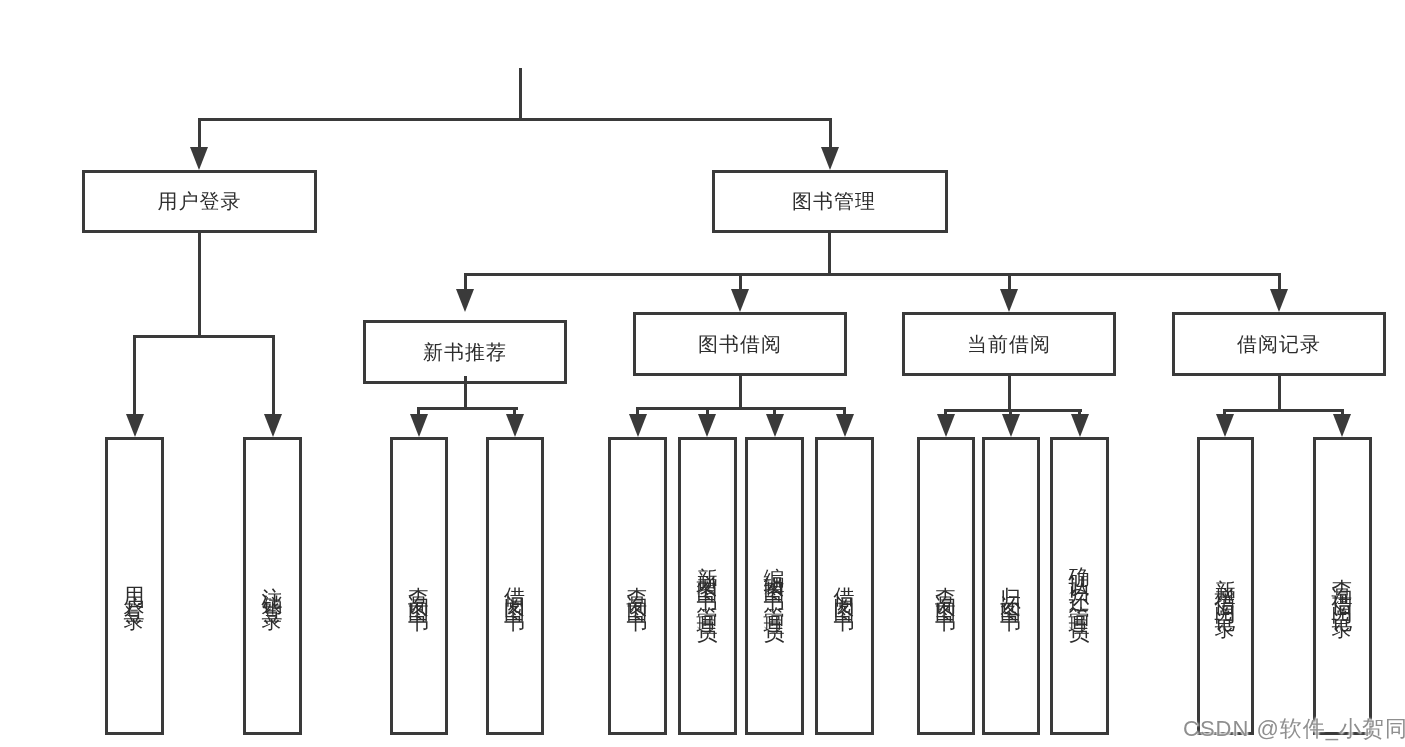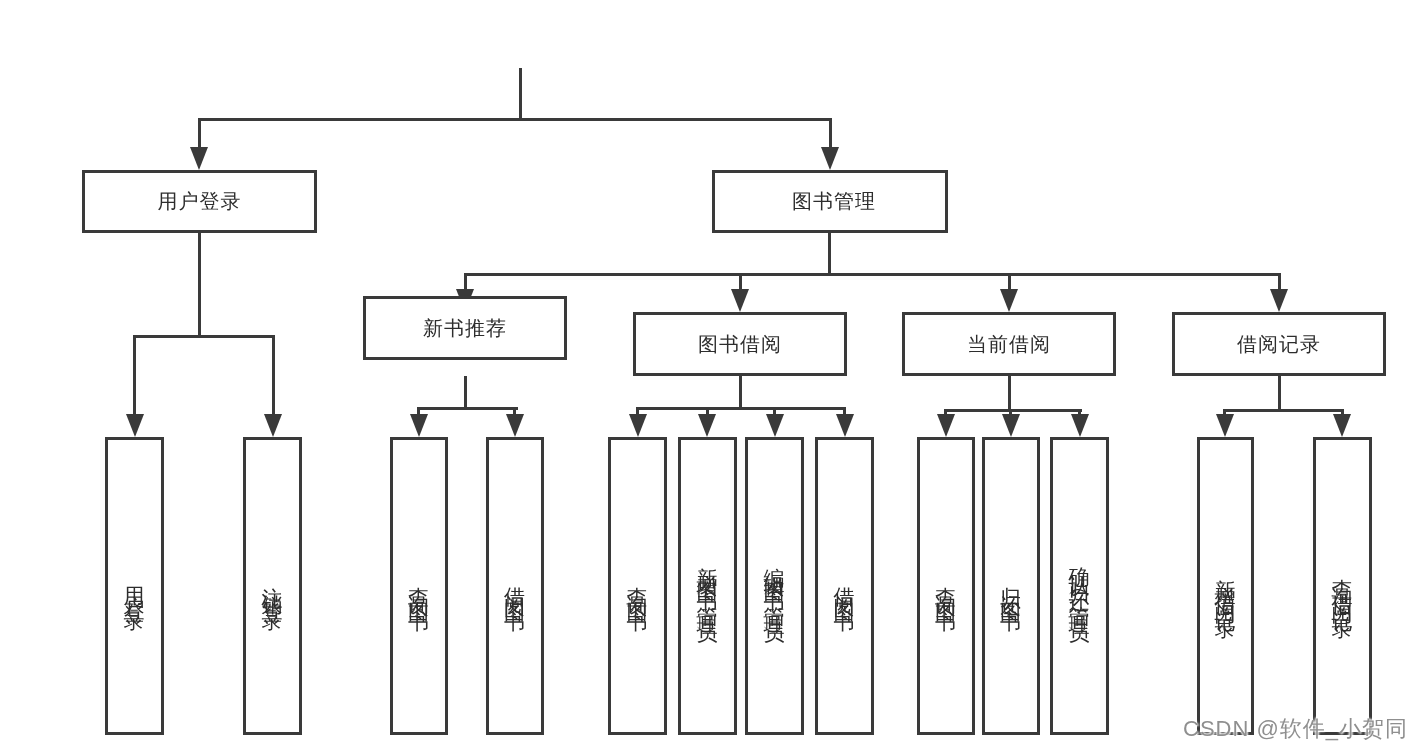--- a/index.html
+++ b/index.html
@@ -86,21 +86,21 @@
   <div class="hline" style="left:464px;top:273px;width:817px;"></div>
   <div class="vline" style="left:464px;top:273px;height:18px;"></div>
   <div class="arrow" style="left:456px;top:289px;"></div>
   <div class="vline" style="left:739px;top:273px;height:18px;"></div>
   <div class="arrow" style="left:731px;top:289px;"></div>
   <div class="vline" style="left:1008px;top:273px;height:18px;"></div>
   <div class="arrow" style="left:1000px;top:289px;"></div>
   <div class="vline" style="left:1278px;top:273px;height:18px;"></div>
   <div class="arrow" style="left:1270px;top:289px;"></div>
 
-  <div class="box" style="left:363px;top:296px;width:204px;height:64px;">
+  <div class="box" style="left:363px;top:320px;width:204px;height:64px;">
     <span>新书推荐</span>
   </div>
   <div class="box" style="left:633px;top:312px;width:214px;height:64px;">
     <span>图书借阅</span>
   </div>
   <div class="box" style="left:902px;top:312px;width:214px;height:64px;">
     <span>当前借阅</span>
   </div>
   <div class="box" style="left:1172px;top:312px;width:214px;height:64px;">
     <span>借阅记录</span>

